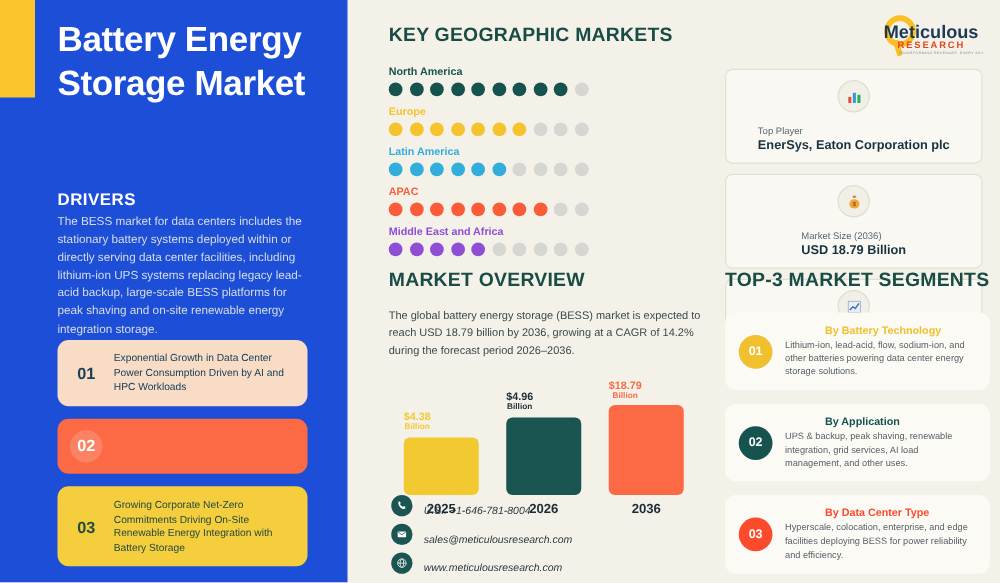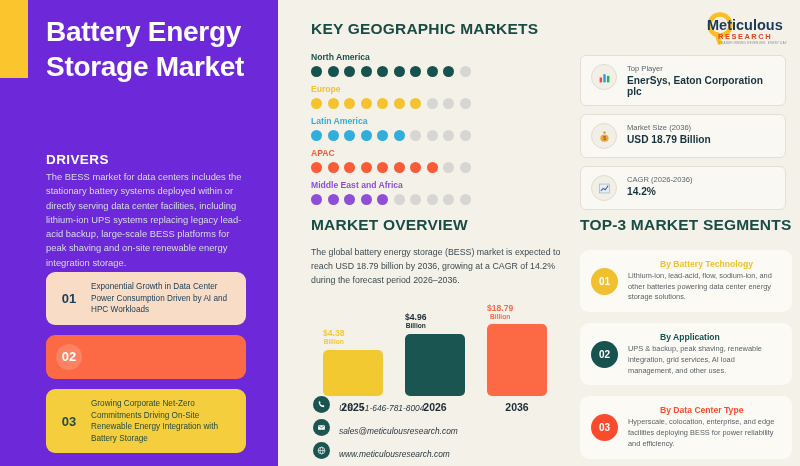--- a/index.html
+++ b/index.html
@@ -7,21 +7,21 @@
     width: 800px; height: 466px;
     font-family: "Liberation Sans", sans-serif;
     background: #F4F1E9;
     overflow: hidden;
   }
   .page { position: relative; width: 800px; height: 466px; background: #F4F1E9; }
 
   
   .left-panel {
     position: absolute; left: 0; top: 0; width: 278px; height: 466px;
-    background: #6d28d9;
+    background: #1d4ed8;
   }
   .accent-bar {
     position: absolute; left: 0; top: 0; width: 28px; height: 78px;
     background: #FBC52D;
   }
   .hero-title {
     position: absolute; left: 46px; top: 14px; width: 215px;
     color: #FFFFFF; font-size: 28px; font-weight: bold; line-height: 1.25;
     letter-spacing: -0.3px;
   }
@@ -61,23 +61,23 @@
   .geo-title { margin-bottom: 14px; }
   .geo-row { margin-bottom: 7px; }
   .geo-label { font-size: 8.6px; font-weight: bold; margin-bottom: 4px; }
   .dots { display: flex; gap: 5.5px; }
   .dot { width: 11px; height: 11px; border-radius: 50%; background: #D6D6D2; }
 
   
   .logo-wrap { position: absolute; left: 690px; top: 10px; width: 104px; height: 40px; }
   .stats { position: absolute; left: 580px; top: 55px; width: 206px; }
   .stat-card {
-    display: flex; align-items: flex-start; gap: 10px;
+    display: flex; align-items: center; gap: 10px;
     background: #FAF8F2; border: 1px solid #E3DFD4; border-radius: 6px;
-    padding: 8px 10px; margin-bottom: 8px;
+    padding: 8px 10px; margin-bottom: 8px; flex-direction: column;
   }
   .stat-icon {
     flex: 0 0 auto; width: 26px; height: 26px; border-radius: 50%;
     background: #F2EFE6; border: 1px solid #E0DCD1;
     display: flex; align-items: center; justify-content: center;
   }
   .stat-label { font-size: 7.6px; color: #5B6670; margin-bottom: 2px; }
   .stat-value { font-size: 10.2px; font-weight: bold; color: #17333F; }
 
   

